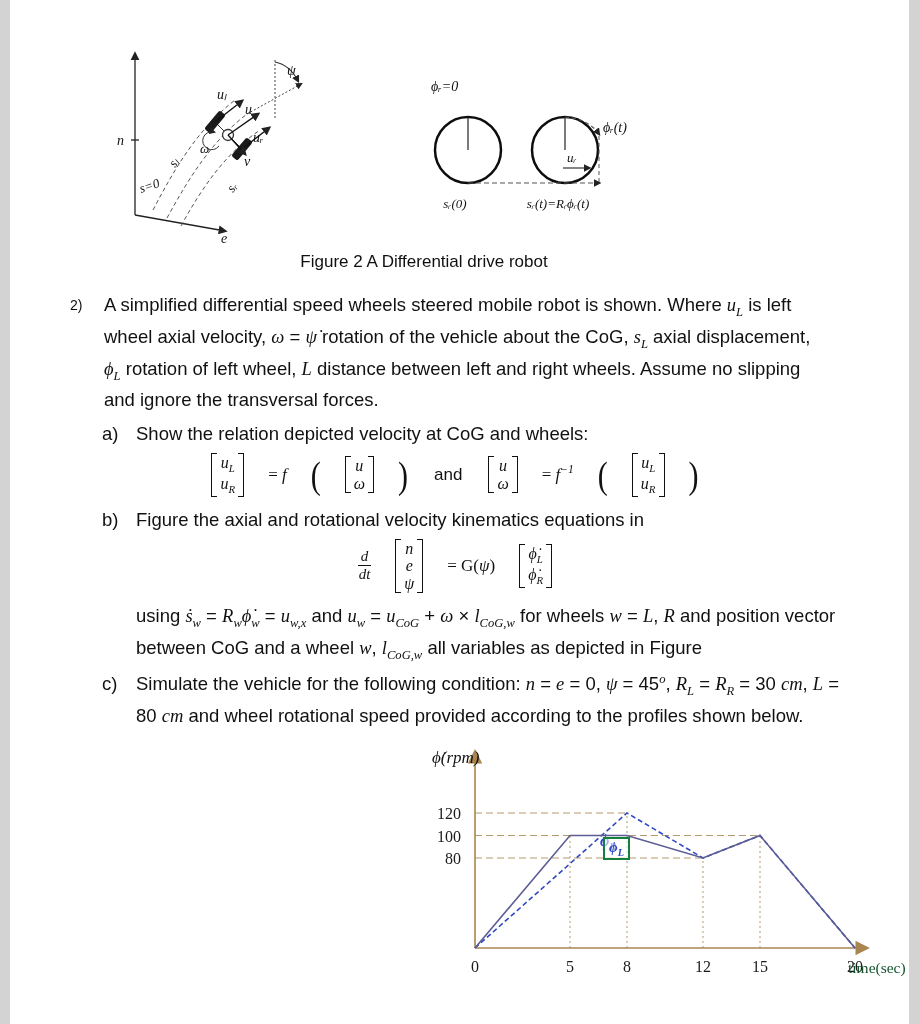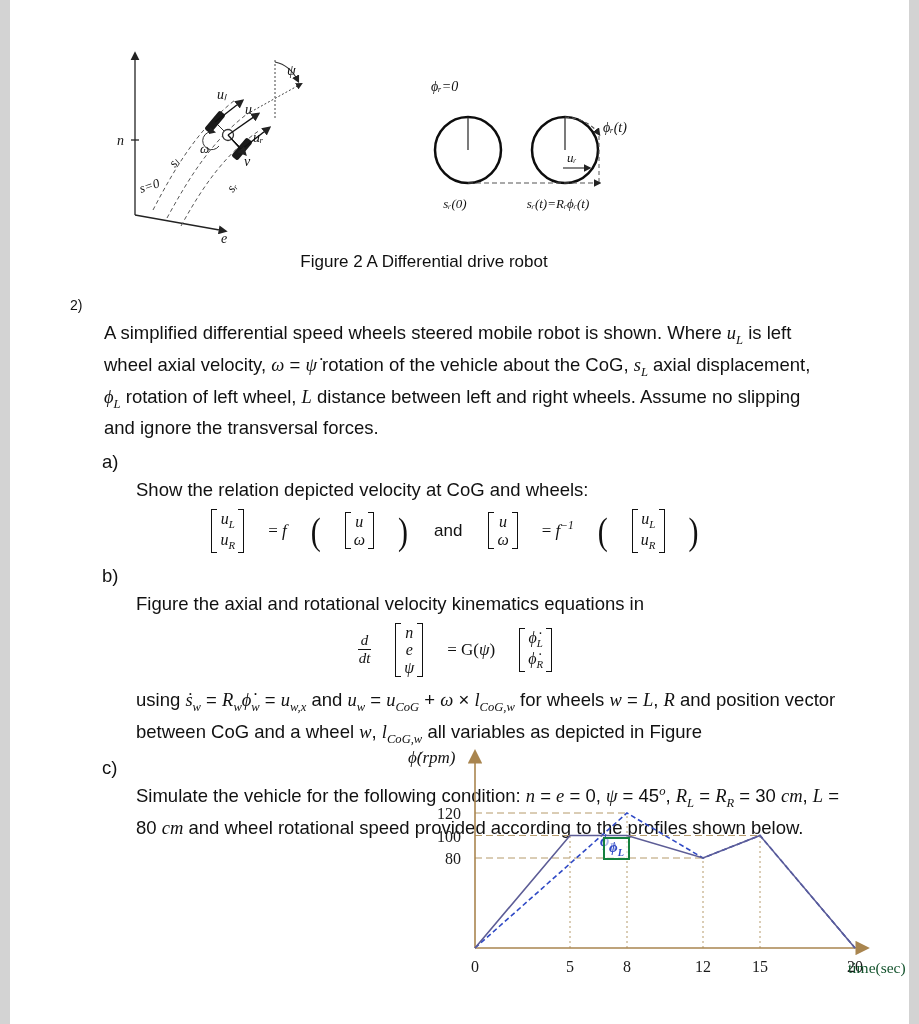--- a/index.html
+++ b/index.html
@@ -16,21 +16,21 @@
 
   
   #caption{position:absolute;left:0;top:252px;width:848px;text-align:center;font-size:17px;color:#101010;}
 
   
   #body{position:absolute;left:70px;top:286px;width:810px;font-size:18.5px;line-height:1.6;}
   .item{display:flex;margin-top:4px;}
   .item.sub{margin-left:32px;}
   .lbl{flex:none;width:34px;}
   .lbl.small{font-size:14px;padding-top:4px;}
-  .txt{flex:1;max-width:716px;margin-top:28px;}
+  .txt{flex:1;max-width:716px;}
   .txt i,.using i,.op i,#chart .rich i{font-family:"Liberation Serif",serif;font-style:italic;}
   sub,sup{font-size:0.68em;font-family:"Liberation Serif",serif;font-style:italic;}
   .using{margin:2px 8px 4px 66px;max-width:706px;}
 
   
   .eq-row{display:flex;justify-content:center;align-items:center;gap:24px;margin:4px 40px 8px 0;
           font-family:"Liberation Serif",serif;}
   .mat{display:inline-flex;}
   .lb,.rb{width:5px;border:1.7px solid #111;}
   .lb{border-right:0;} .rb{border-left:0;}
@@ -44,21 +44,21 @@
         font-size:15px;line-height:1.15;}
   .frac .num{border-bottom:1.2px solid #111;padding:0 3px;}
 
   
   #chart{position:absolute;left:400px;top:738px;width:519px;height:284px;}
   .axis{stroke:#a9854f;stroke-width:1.6;}
   .g-h{stroke:#b59a6b;stroke-width:1;stroke-dasharray:7,4;fill:none;}
   .g-v{stroke:#b59a6b;stroke-width:1;stroke-dasharray:2,3;fill:none;}
   .tick{font-family:"Liberation Serif",serif;font-size:16px;fill:#1a1a1a;}
   .ty{text-anchor:end;} .tx{text-anchor:middle;}
-  #chart-ylabel{position:absolute;left:8px;top:10px;font:italic 17px "Liberation Serif",serif;color:#111;}
+  #chart-ylabel{position:absolute;left:32px;top:10px;font:italic 17px "Liberation Serif",serif;color:#111;}
   #chart-xlabel{position:absolute;left:448px;top:221px;font:15.5px "Liberation Serif",serif;color:#14532d;}
   #lbl-r{position:absolute;left:200px;top:62px;color:#2f49c5;font:italic bold 16px "Liberation Serif",serif;margin-top:32px;}
   #lbl-l{position:absolute;left:203px;top:99px;color:#2f49c5;font:italic bold 15px "Liberation Serif",serif;
          border:2px solid #15803d;padding:0 4px;background:rgba(255,255,255,.6);}
 </style>
 </head>
 <body>
 
 <div class="page">
   <div class="edge left"></div>

